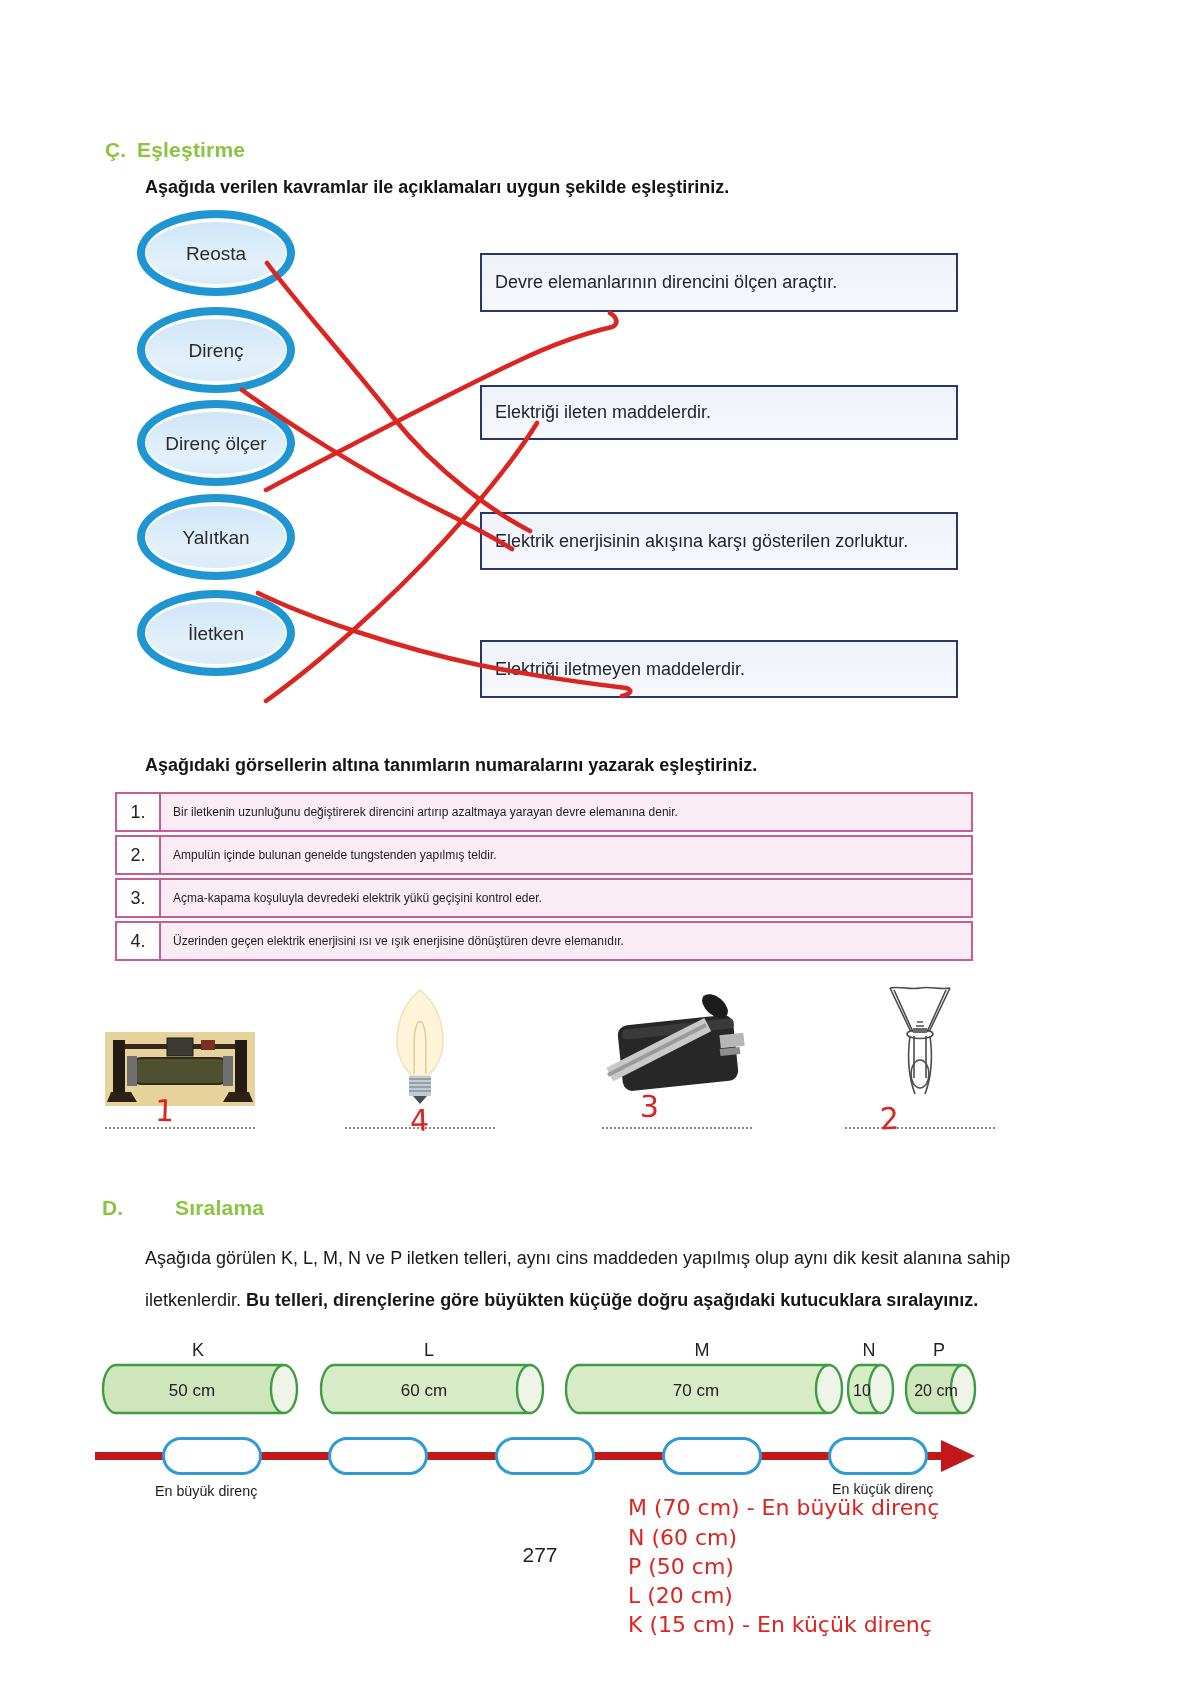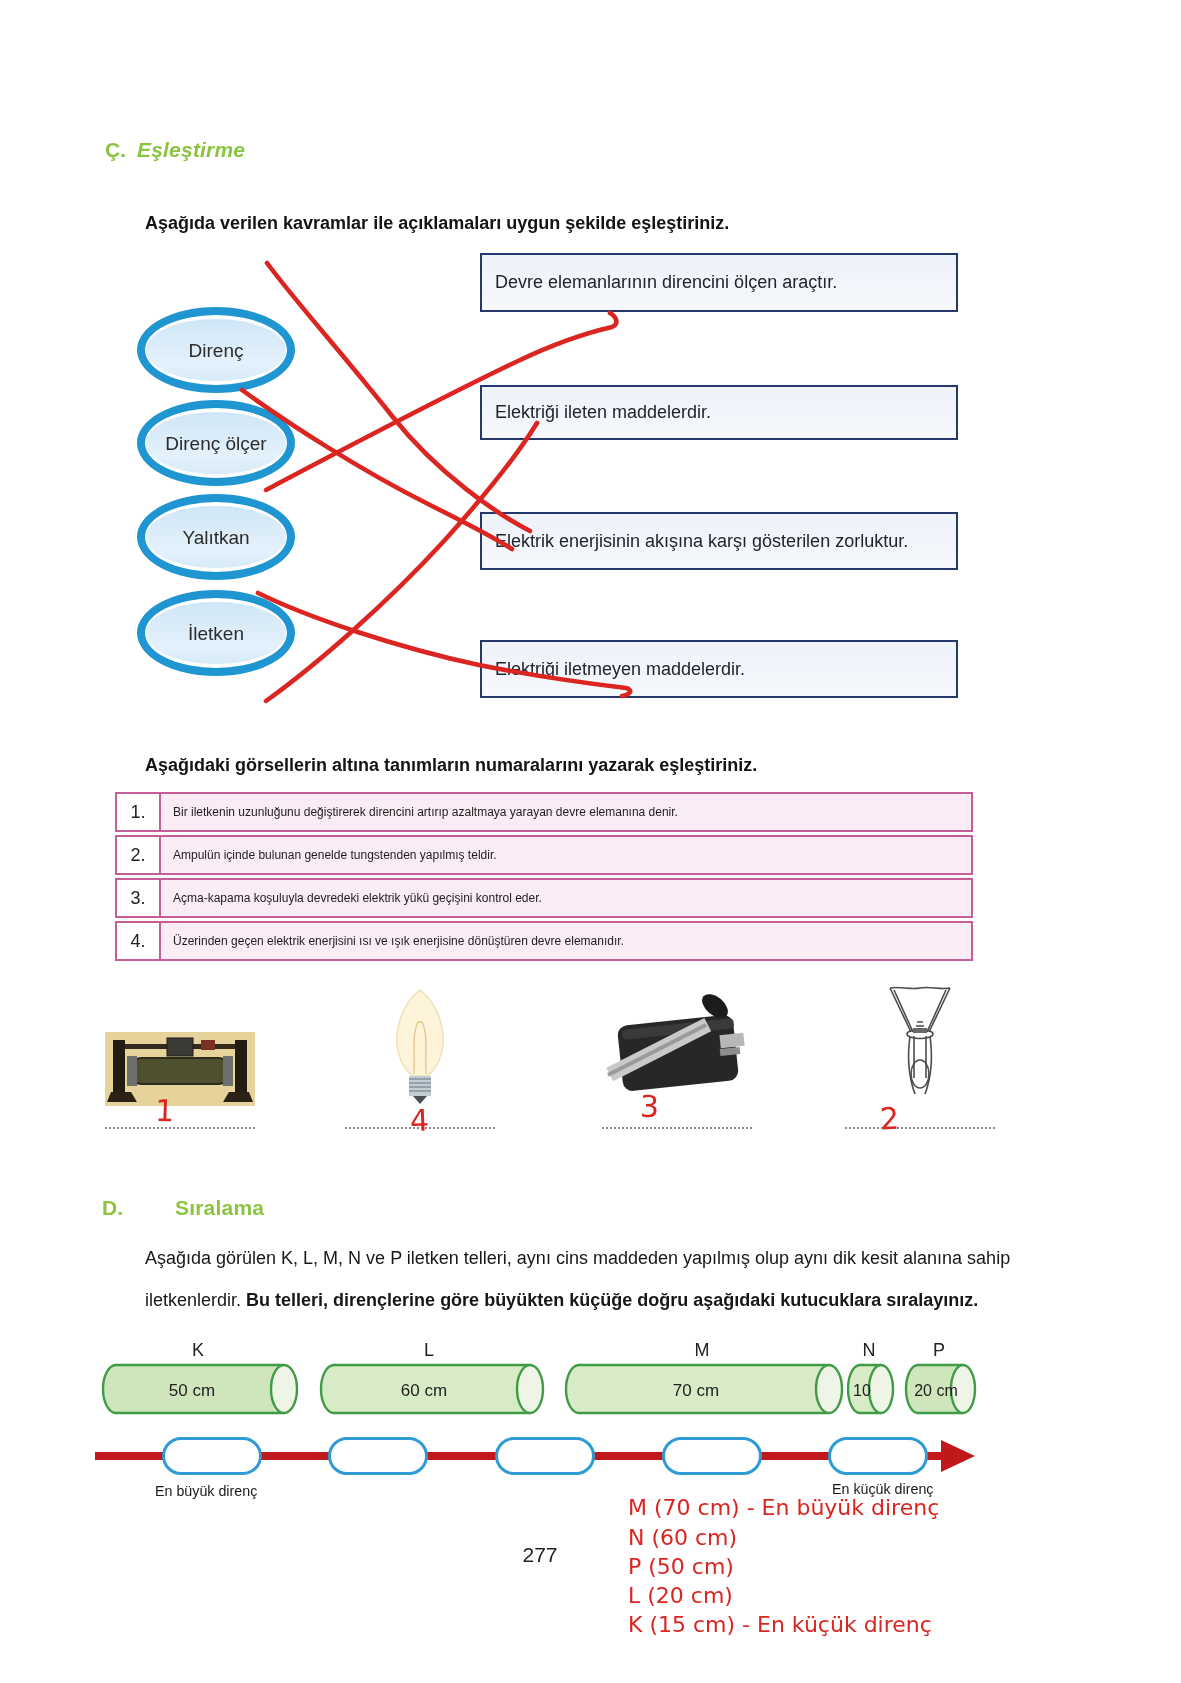--- a/index.html
+++ b/index.html
@@ -55,23 +55,26 @@
   .pagenum{position:absolute;left:505px;top:1543px;width:70px;text-align:center;
         font-size:21px;color:#222;}
   svg{display:block;}
 </style>
 </head>
 <body>
 
 <div class="page">
 
   <div class="abs sec-head" style="left:105px;top:138px;">Ç.</div>
-  <div class="abs sec-head" style="left:137px;top:138px;font-style:italic;">Eşleştirme</div>
-  <div class="abs instr" style="left:145px;top:177px;margin-top:36px;">Aşağıda verilen kavramlar ile açıklamaları uygun şekilde eşleştiriniz.</div>
-
+  <div class="abs sec-head" style="left:137px;top:138px;">Eşleştirme</div>
+  <div class="abs instr" style="left:145px;top:177px;">Aşağıda verilen kavramlar ile açıklamaları uygun şekilde eşleştiriniz.</div>
+
+  <div class="term" style="top:210px;">
+    <div class="inner">Reosta</div>
+    </div>
   <div class="term" style="top:307px;">
     <div class="inner">Direnç</div>
     </div>
   <div class="term" style="top:400px;">
     <div class="inner">Direnç ölçer</div>
     </div>
   <div class="term" style="top:494px;">
     <div class="inner">Yalıtkan</div>
     </div>
   <div class="term" style="top:590px;">

